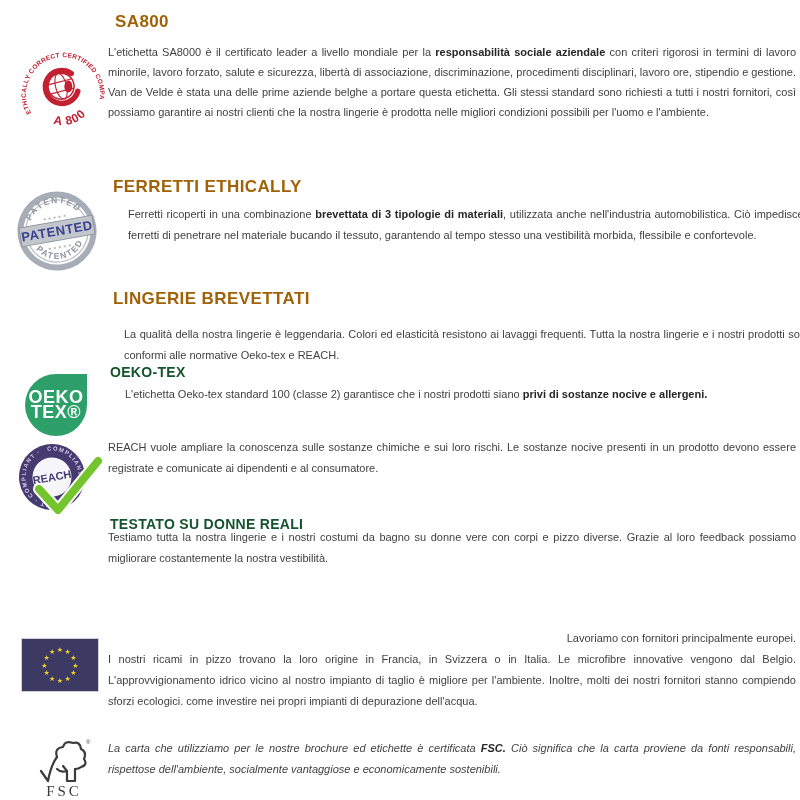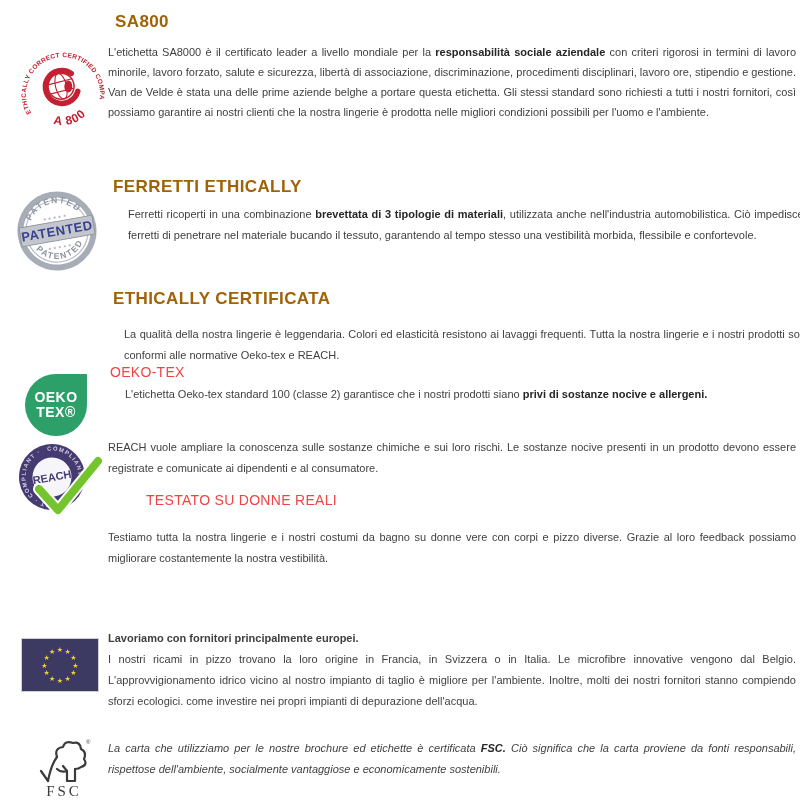--- a/index.html
+++ b/index.html
@@ -6,34 +6,34 @@
   body{
     width:800px;height:800px;position:relative;overflow:hidden;
     background:#ffffff;color:#3f3f3f;
     font-family:"Liberation Sans",sans-serif;
   }
   .abs{position:absolute;}
   .h1{
     font-size:17px;font-weight:700;color:#a16207;letter-spacing:.4px;
   }
   .sub{
-    font-size:14px;font-weight:400;color:#ef4444;letter-spacing:.3px;
+    font-size:14px;font-weight:700;color:#14532d;letter-spacing:.3px;
   }
   .para{
     font-size:11px;line-height:21px;text-align:justify;color:#3f3f3f;
   }
   .para b{color:#262626;}
   .p1{line-height:20px;}
   
   .badge{position:absolute;}
   .oeko-badge{
     width:62px;height:62px;background:#2da06a;
     border-radius:50% 0 50% 50%;
     display:flex;flex-direction:column;align-items:center;justify-content:center;
-    color:#ffffff;font-weight:700;font-size:14px;letter-spacing:.5px;line-height:15px;
+    color:#ffffff;font-weight:700;font-size:18px;letter-spacing:.5px;line-height:15px;
   }
   svg text{font-family:"Liberation Sans",sans-serif;}
   .fsc-text{font-family:"Liberation Serif",serif;}
 </style>
 </head>
 <body>
 
 <div class="abs h1" style="left:115px;top:12px;">SA800</div>
 
 <svg class="badge" style="left:18px;top:44px;" width="90" height="102" viewBox="0 0 90 102">
@@ -84,21 +84,21 @@
     <text x="51" y="61" font-size="4.5" fill="#9aa0aa" text-anchor="middle">✶ ✶ ✶ ✶ ✶</text>
     <rect x="14" y="33.5" width="74" height="19" fill="#c3c7cd" stroke="#8f959e" stroke-width="1"></rect>
     <text x="51" y="47.5" font-size="13" font-weight="700" fill="#3a4290" letter-spacing="0.5" text-anchor="middle">PATENTED</text>
   </g>
 </svg>
 
 <div class="abs para" style="left:108px;top:204px;width:688px;margin-left:20px;">
   <span>Ferretti ricoperti in una combinazione </span><b>brevettata di 3 tipologie di materiali</b><span>, utilizzata anche nell'industria automobilistica. Ciò impedisce ai ferretti di penetrare nel materiale bucando il tessuto, garantendo al tempo stesso una vestibilità morbida, flessibile e confortevole.</span>
 </div>
 
-<div class="abs h1" style="left:113px;top:289px;">ETHICALLY CERTIFICATA</div>
+<div class="abs h1" style="left:113px;top:289px;">LINGERIE BREVETTATI</div>
 <div class="abs para" style="left:108px;top:324px;width:688px;margin-left:16px;">La qualità della nostra lingerie è leggendaria. Colori ed elasticità resistono ai lavaggi frequenti. Tutta la nostra lingerie e i nostri prodotti sono conformi alle normative Oeko-tex e REACH.</div>
 
 <div class="abs sub" style="left:110px;top:364px;">OEKO-TEX</div>
 
 <div class="badge oeko-badge" style="left:25px;top:374px;">
   <span>OEKO</span>
   <span>TEX®</span>
 </div>
 
 <div class="abs para" style="left:125px;top:384px;width:688px;">
@@ -116,21 +116,21 @@
     </text>
     <circle cx="40" cy="40" r="19.5" fill="#f6f5fa"></circle>
     <text x="40" y="44" font-size="11" font-weight="700" fill="#453b70" text-anchor="middle">REACH</text>
   </g>
   <path d="M27,52 L46,73 L86,24" stroke="#ffffff" stroke-width="12" fill="none" stroke-linecap="round" stroke-linejoin="round"></path>
   <path d="M27,52 L46,73 L86,24" stroke="#74c52d" stroke-width="8" fill="none" stroke-linecap="round" stroke-linejoin="round"></path>
 </svg>
 
 <div class="abs para" style="left:108px;top:437px;width:688px;">REACH vuole ampliare la conoscenza sulle sostanze chimiche e sui loro rischi. Le sostanze nocive presenti in un prodotto devono essere registrate e comunicate ai dipendenti e al consumatore.</div>
 
-<div class="abs sub" style="left:110px;top:492px;margin-left:36px;">TESTATO SU DONNE REALI</div>
+<div class="abs sub" style="left:110px;top:516px;">TESTATO SU DONNE REALI</div>
 <div class="abs para" style="left:108px;top:527px;width:688px;">Testiamo tutta la nostra lingerie e i nostri costumi da bagno su donne vere con corpi e pizzo diverse. Grazie al loro feedback possiamo migliorare costantemente la nostra vestibilità.</div>
 
 <svg class="badge" style="left:21px;top:638px;" width="78" height="54" viewBox="0 0 78 54">
   <rect x="0.5" y="0.5" width="77" height="53" fill="#3c3a63" stroke="#cfcfd6" stroke-width="1"></rect>
   <g fill="#f1d22a" font-size="7" text-anchor="middle">
     <text x="39" y="11.5" dominant-baseline="central">★</text>
     <text x="46.75" y="13.6" dominant-baseline="central">★</text>
     <text x="52.4" y="19.25" dominant-baseline="central">★</text>
     <text x="54.5" y="27" dominant-baseline="central">★</text>
     <text x="52.4" y="34.75" dominant-baseline="central">★</text>
@@ -138,21 +138,21 @@
     <text x="39" y="42.5" dominant-baseline="central">★</text>
     <text x="31.25" y="40.4" dominant-baseline="central">★</text>
     <text x="25.6" y="34.75" dominant-baseline="central">★</text>
     <text x="23.5" y="27" dominant-baseline="central">★</text>
     <text x="25.6" y="19.25" dominant-baseline="central">★</text>
     <text x="31.25" y="13.6" dominant-baseline="central">★</text>
   </g>
 </svg>
 
 <div class="abs" style="left:108px;top:628px;width:688px;">
-  <div class="para" style="text-align:left;font-weight:bold;">Lavoriamo con fornitori principalmente europei.</div>
+  <div class="para" style="text-align:right;">Lavoriamo con fornitori principalmente europei.</div>
   <div class="para">I nostri ricami in pizzo trovano la loro origine in Francia, in Svizzera o in Italia. Le microfibre innovative vengono dal Belgio. L'approvvigionamento idrico vicino al nostro impianto di taglio è migliore per l'ambiente. Inoltre, molti dei nostri fornitori stanno compiendo sforzi ecologici. come investire nei propri impianti di depurazione dell'acqua.</div>
 </div>
 
 <svg class="badge" style="left:36px;top:735px;" width="58" height="64" viewBox="0 0 58 64">
   <g stroke="#3b3b3a" stroke-width="2.2" fill="none" stroke-linecap="round" stroke-linejoin="round">
     <path d="M5,36 L12,46 Q15,30 21,22"></path>
     <path d="M21,22 Q18,13 27,12 Q29,5 37,8 Q44,6 45,14 Q51,17 48,24 Q52,30 45,32 Q43,34 39,34"></path>
     <path d="M39,34 L39,46 L31,46 L31,36 Q25,38 21,34"></path>
     <path d="M31,36 L27,31"></path>
   </g>

